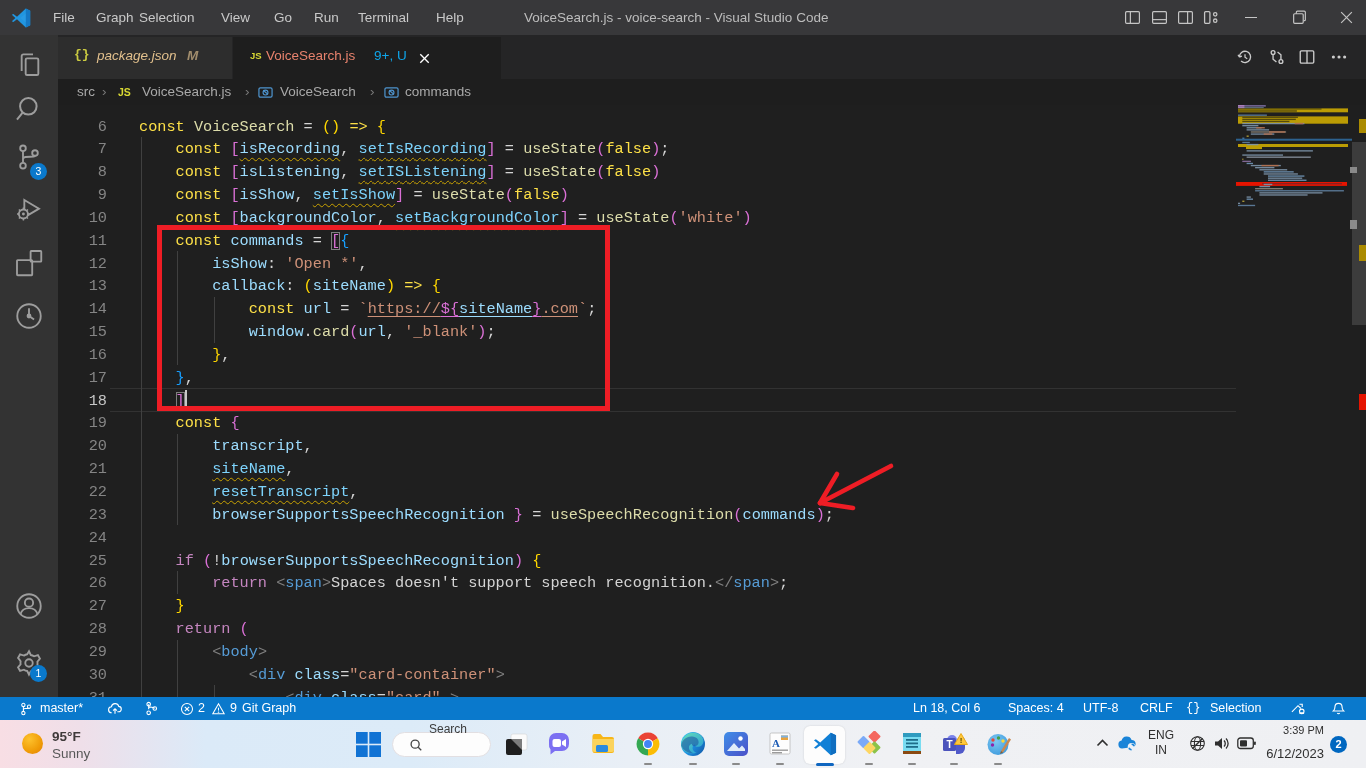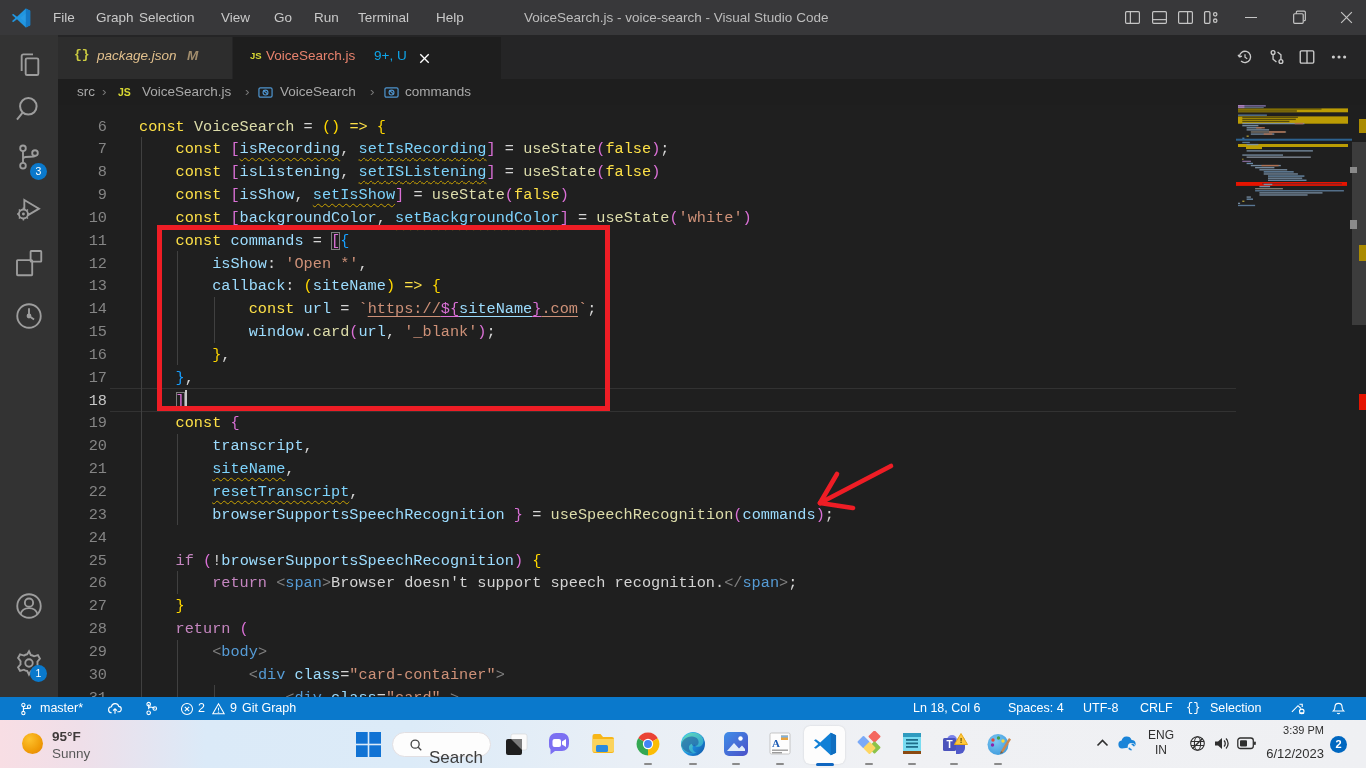--- a/index.html
+++ b/index.html
@@ -237,21 +237,21 @@
         <span class="g">}</span><span class="w">,</span>
     <span class="b">}</span><span class="w">,</span>
     <span class="p mbox">]</span>
     <span class="k">const</span> <span class="p">{</span>
         <span class="v">transcript</span><span class="w">,</span>
         <span class="d sq">siteName</span><span class="w">,</span>
         <span class="d sq">resetTranscript</span><span class="w">,</span>
         <span class="v">browserSupportsSpeechRecognition</span> <span class="p">}</span> <span class="w">=</span> <span class="f">useSpeechRecognition</span><span class="p">(</span><span class="v">commands</span><span class="p">)</span><span class="w">;</span>
 
     <span class="c">if</span> <span class="p">(</span><span class="w">!</span><span class="v">browserSupportsSpeechRecognition</span><span class="p">)</span> <span class="g">{</span>
-        <span class="c">return</span> <span class="gy">&lt;</span><span class="t">span</span><span class="gy">&gt;</span><span class="w">Browser doesn't support speech recognition.</span><span class="gy">&lt;/</span><span class="t">span</span><span class="gy">&gt;</span><span class="w">;</span>
+        <span class="c">return</span> <span class="gy">&lt;</span><span class="t">span</span><span class="gy">&gt;</span><span class="w">Spaces doesn't support speech recognition.</span><span class="gy">&lt;/</span><span class="t">span</span><span class="gy">&gt;</span><span class="w">;</span>
     <span class="g">}</span>
     <span class="c">return</span> <span class="p">(</span>
         <span class="gy">&lt;</span><span class="t">body</span><span class="gy">&gt;</span>
             <span class="gy">&lt;</span><span class="t">div</span> <span class="v">class</span><span class="w">=</span><span class="s">"card-container"</span><span class="gy">&gt;</span>
                 <span class="gy">&lt;</span><span class="t">div</span> <span class="v">class</span><span class="w">=</span><span class="s">"card"</span> <span class="gy">&gt;</span></pre>
     <div class="abs" style="left:127px;top:285px;width:2px;height:21px;background:#c8c8c8"></div>
     <div class="abs" style="left:99px;top:120.4px;width:453px;height:185.6px;border:5px solid #ee1d25"></div>
     <svg class="abs" style="left:700px;top:340px" width="220" height="100" viewBox="0 0 220 100">
       <g stroke="#ee1d25" stroke-width="4.6" fill="none" stroke-linecap="round">
         <line x1="133" y1="21" x2="62" y2="58"></line>
@@ -384,21 +384,21 @@
         <rect x="0" y="0" width="11.7" height="11.7" fill="#1173d4"></rect>
         <rect x="13.3" y="0" width="11.7" height="11.7" fill="#1173d4"></rect>
         <rect x="0" y="13.3" width="11.7" height="11.7" fill="#1173d4"></rect>
         <rect x="13.3" y="13.3" width="11.7" height="11.7" fill="#1173d4"></rect>
       </svg>
     <div class="abs" style="left:392px;top:12px;width:99px;height:25px;border-radius:13px;background:#fdfdfd;border:1px solid #e2dfe2"></div>
     <svg class="abs" style="left:409px;top:18px" width="14" height="14" viewBox="0 0 16 16" fill="none" stroke="#454545" stroke-width="1.5">
         <circle cx="7" cy="7" r="4.6"></circle>
         <line x1="10.5" y1="10.5" x2="14" y2="14"></line>
       </svg>
-    <div class="abs" style="left:429px;top:28px;font-size:17px;color:#3c3c3c">Search</div>
+    <div class="abs" style="left:429px;top:2px;font-size:12px;color:#3c3c3c">Search</div>
     <svg class="abs" style="left:504px;top:12px" width="25" height="25" viewBox="0 0 25 25">
         <rect x="7" y="2" width="16" height="16" rx="2" fill="#fbfbfb" stroke="#d5d5d5" stroke-width="0.6"></rect>
         <rect x="2" y="7" width="16" height="16" rx="2" fill="#1f1f1f"></rect>
         <path d="M7 7 h11 v11 a0 0 0 0 0 0 0 L7 7 Z" fill="#7d7d7d"></path>
       </svg>
     <svg class="abs" style="left:546px;top:11px" width="26" height="26" viewBox="0 0 26 26">
         <path d="M3 9 a7 7 0 0 1 7-7 h6 a7 7 0 0 1 7 7 v4 a7 7 0 0 1 -7 7 h-7 l-4.5 3.5 v-5 A7 7 0 0 1 3 13 Z" fill="#7c70f2"></path>
         <rect x="6.5" y="8" width="8.5" height="8" rx="2" fill="#fff"></rect>
         <path d="M16 10.5 l4-2.5 v8 l-4-2.5 Z" fill="#fff"></path>
       </svg>

